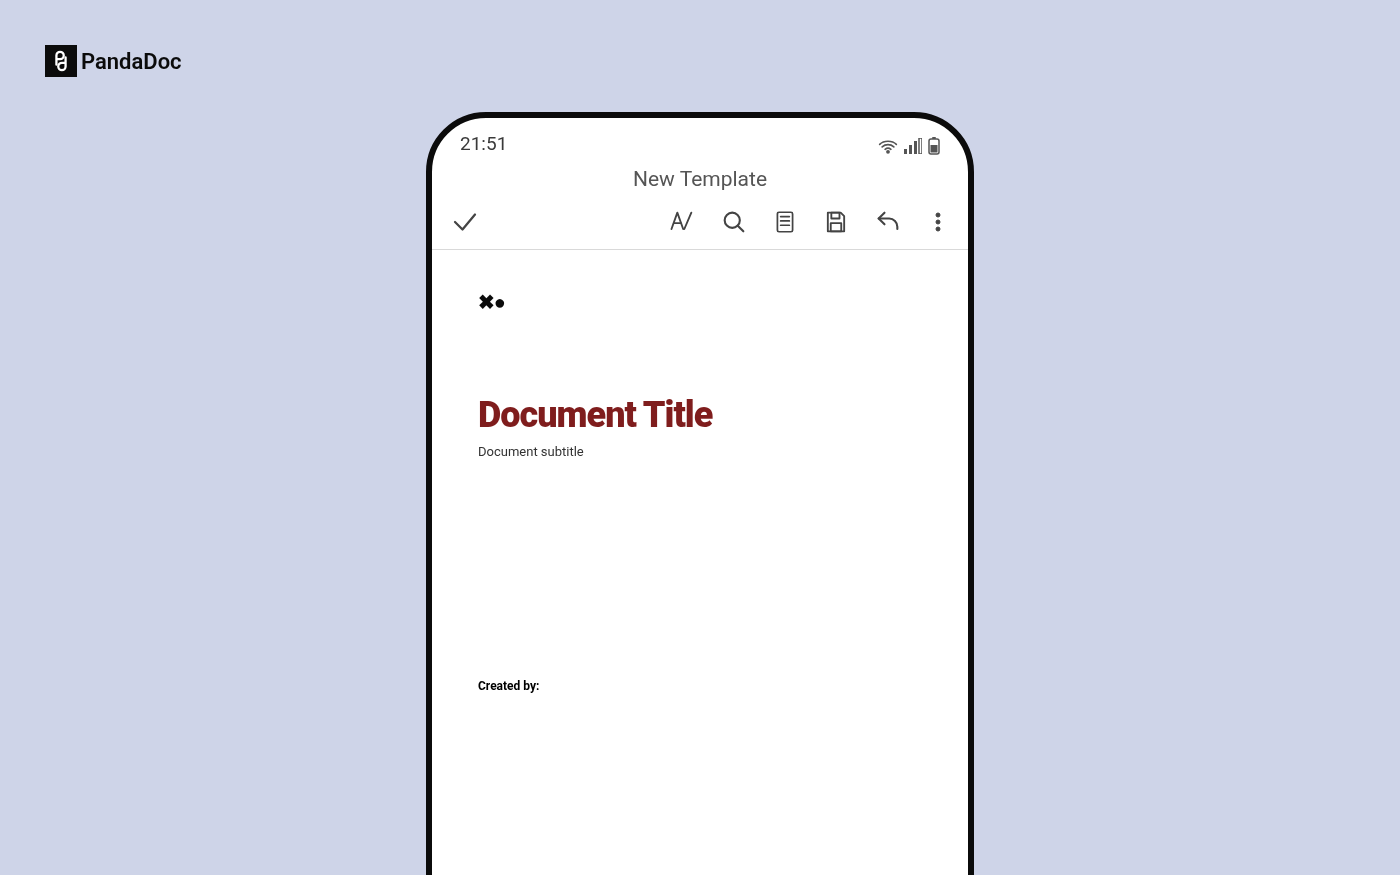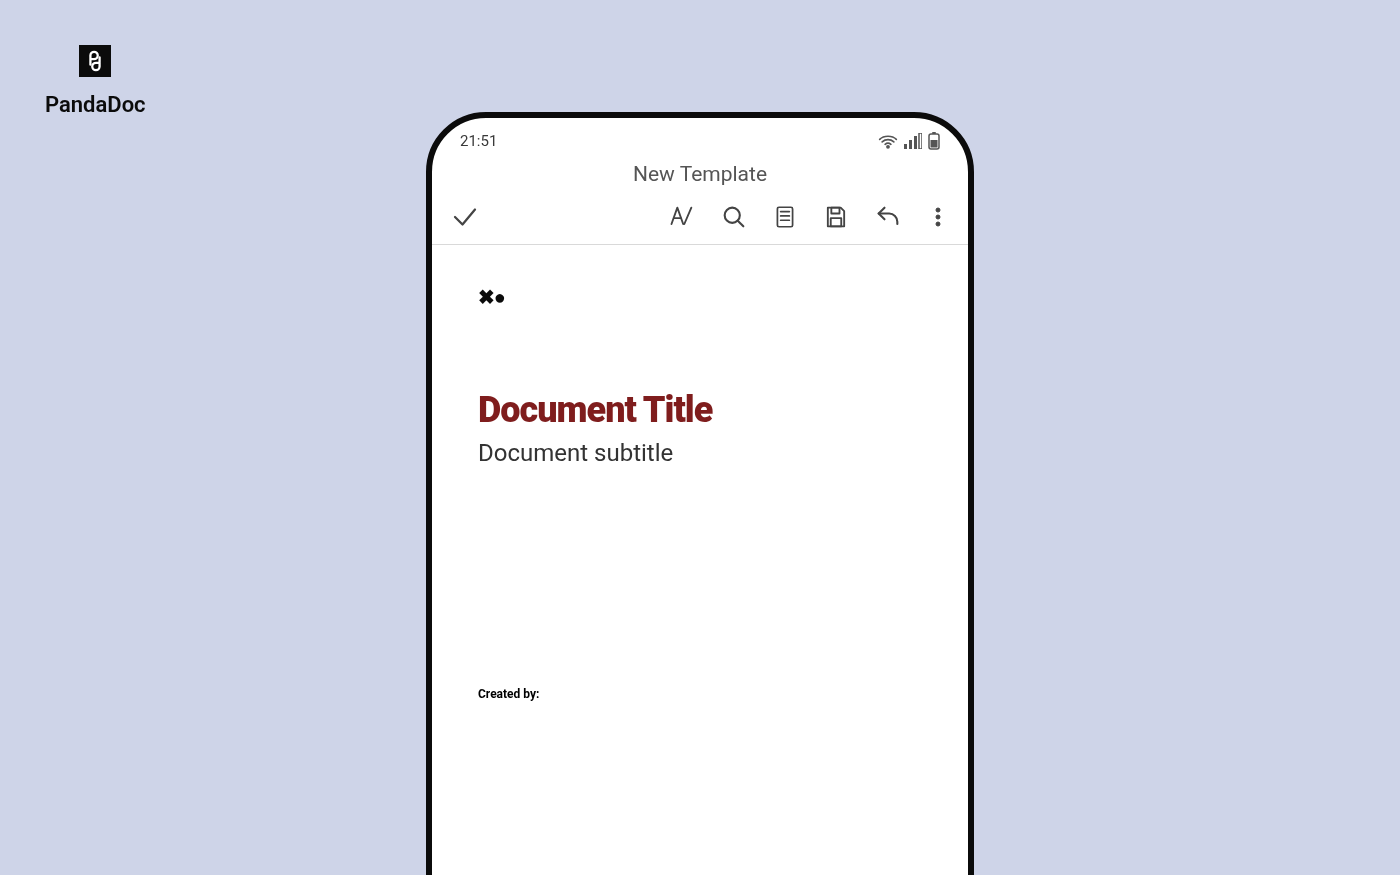--- a/index.html
+++ b/index.html
@@ -10,22 +10,21 @@
       font-family: -apple-system, BlinkMacSystemFont, "Segoe UI", Roboto, Helvetica, Arial, sans-serif;
       position: relative;
       overflow: hidden;
     }
     .brand {
       position: absolute;
       top: 45px;
       left: 45px;
       display: flex;
       align-items: center;
-      gap: 15px;
-      flex-direction: column;
+      gap: 4px;
     }
     .brand-logo {
       width: 32px;
       height: 32px;
       background: #0b0b0b;
       display: flex;
       align-items: center;
       justify-content: center;
     }
     .brand-name {
@@ -43,21 +42,21 @@
       border: 6px solid #0b0b0b;
       border-radius: 60px 60px 0 0;
       background: #fff;
       overflow: hidden;
     }
     .status-bar {
       display: flex;
       justify-content: space-between;
       align-items: flex-end;
       padding: 14px 28px 6px 28px;
-      font-size: 15px;
+      font-size: 19px;
       color: #3a3a3a;
     }
     .status-icons { display: flex; gap: 6px; align-items: center; }
     .app-header {
       text-align: center;
       font-size: 21px;
       color: #555;
       padding: 6px 9px 10px;
     }
     .top-toolbar {
@@ -80,21 +79,21 @@
       margin-bottom: 80px;
     }
     .doc-title {
       font-size: 36px;
       font-weight: 900;
       letter-spacing: -1px;
       color: #7f1d1d;
       margin-bottom: 8px;
     }
     .doc-subtitle {
-      font-size: 24px;
+      font-size: 13px;
       color: #333;
       margin-bottom: 220px;
     }
     .doc-cols {
       display: flex;
       gap: 22px;
       font-size: 12px;
     }
     .doc-col { flex: 1; }
     .doc-col-title {

